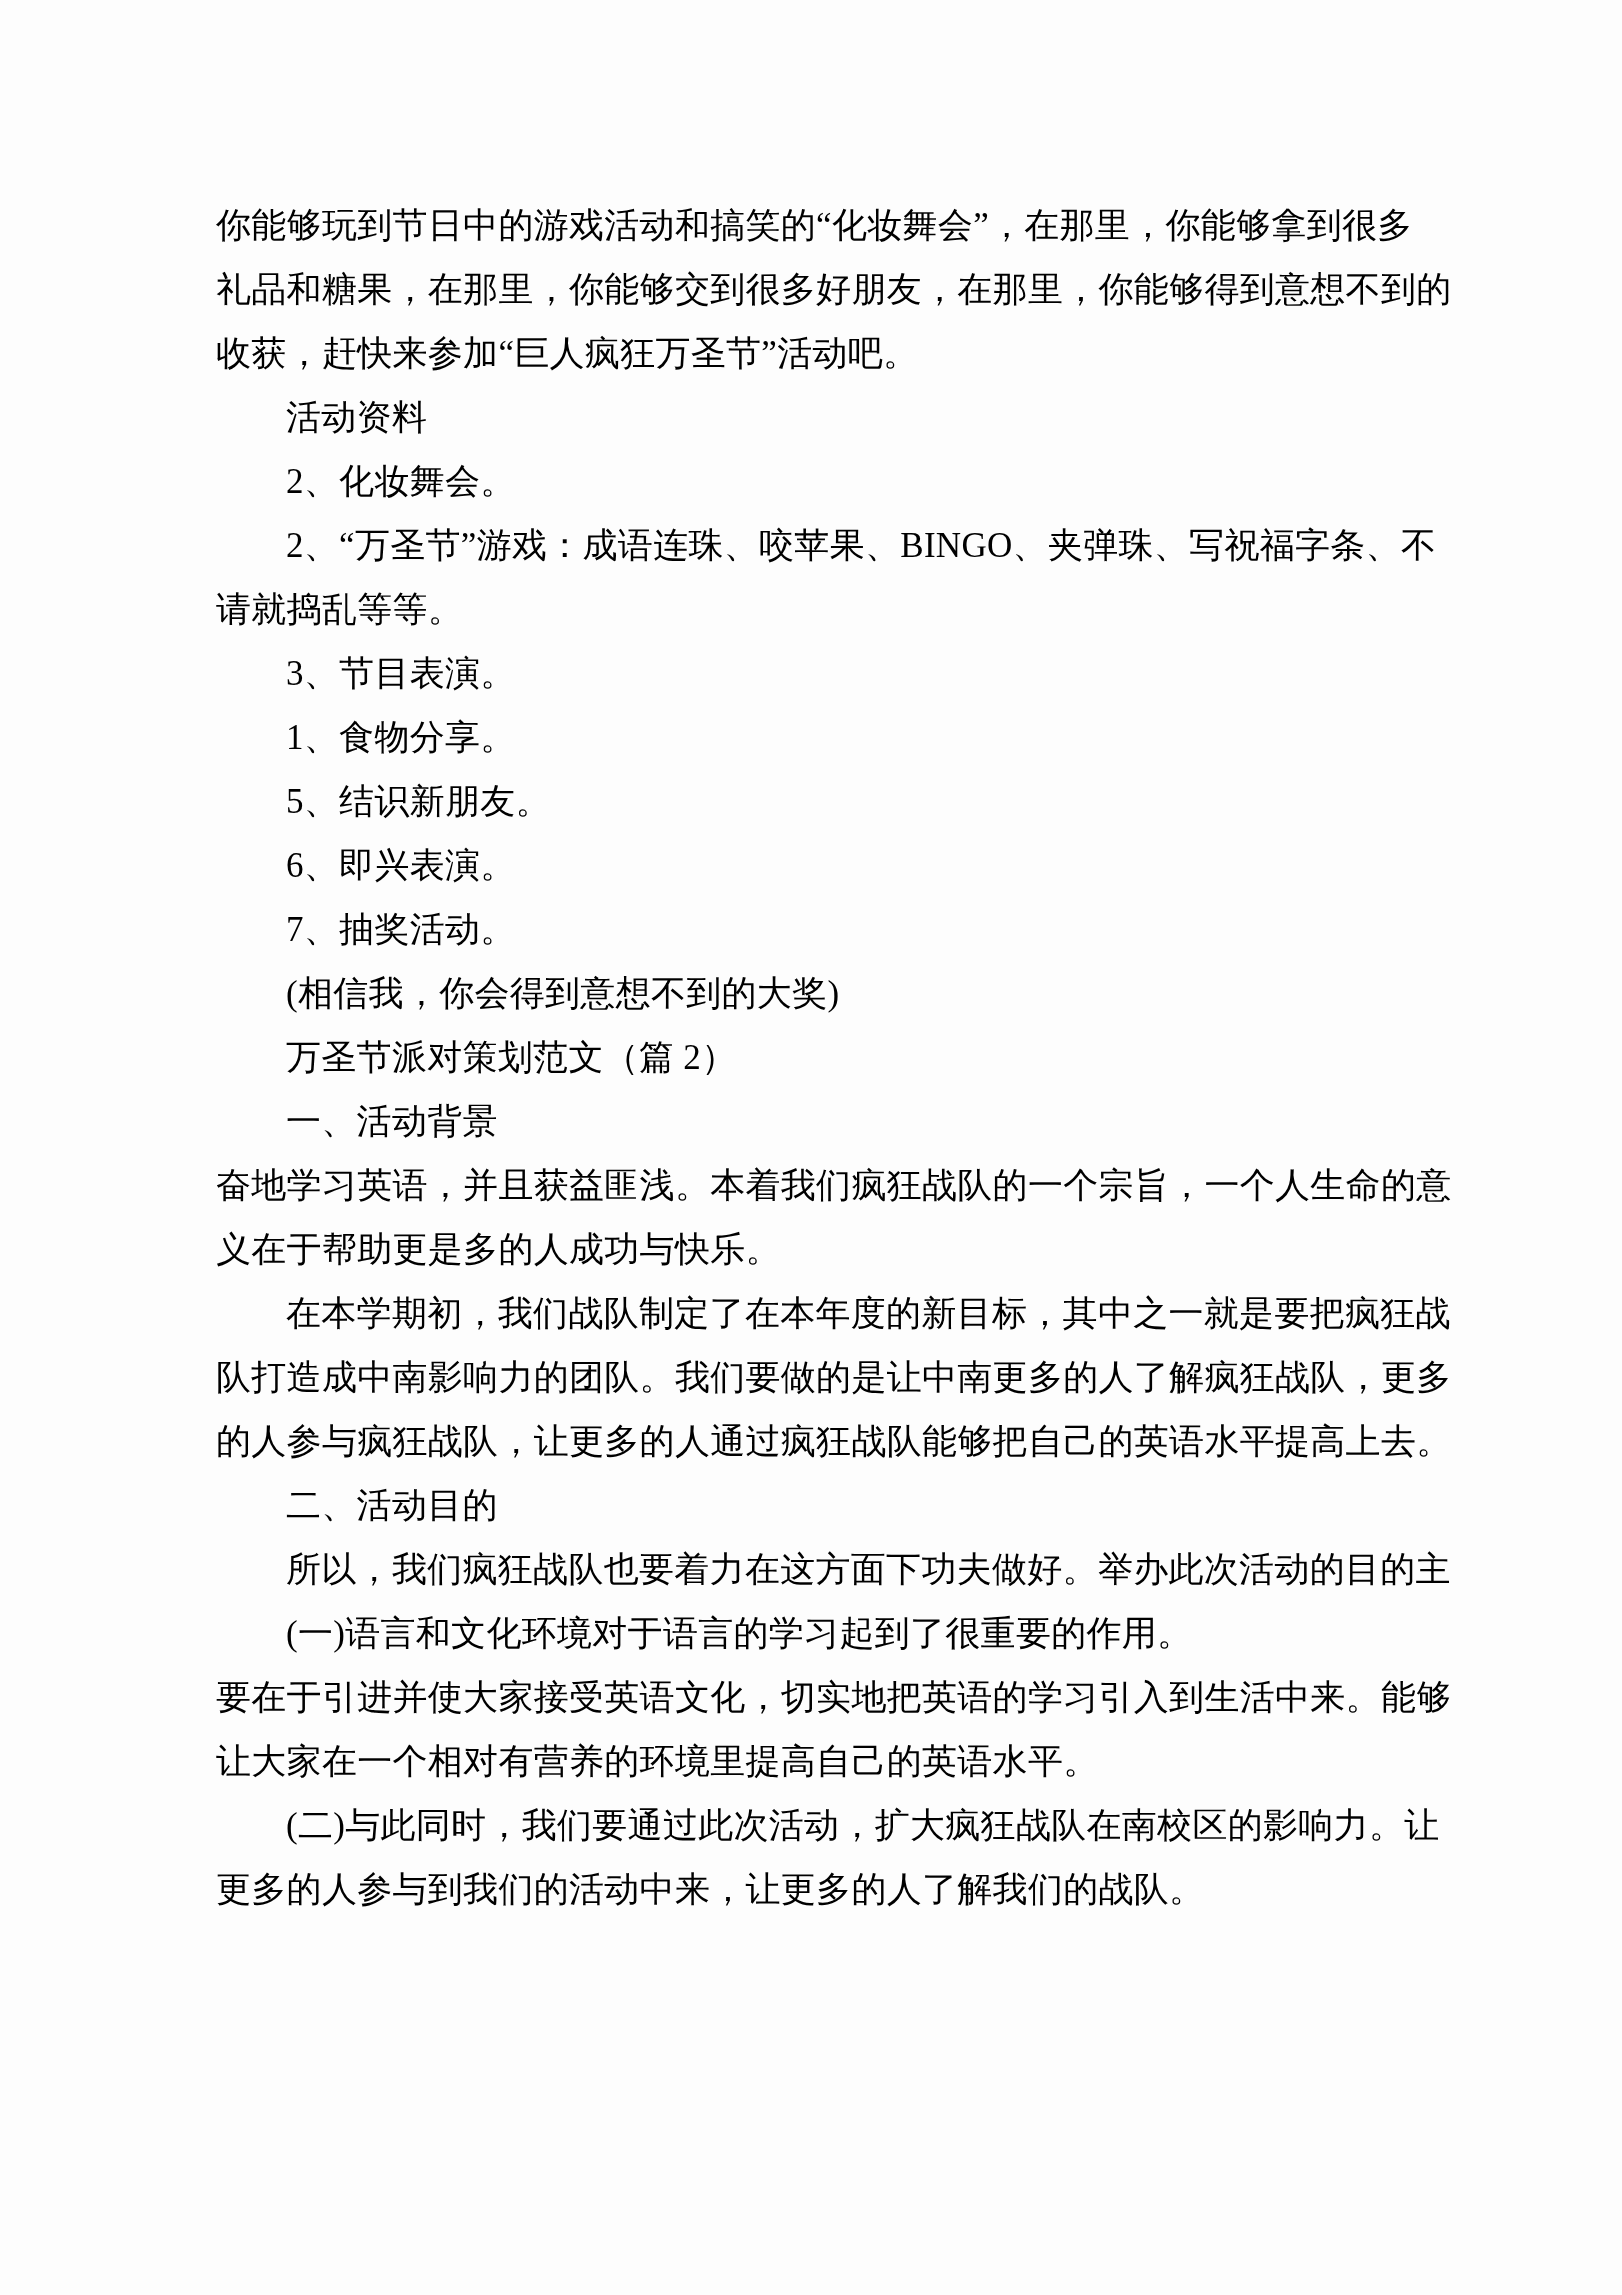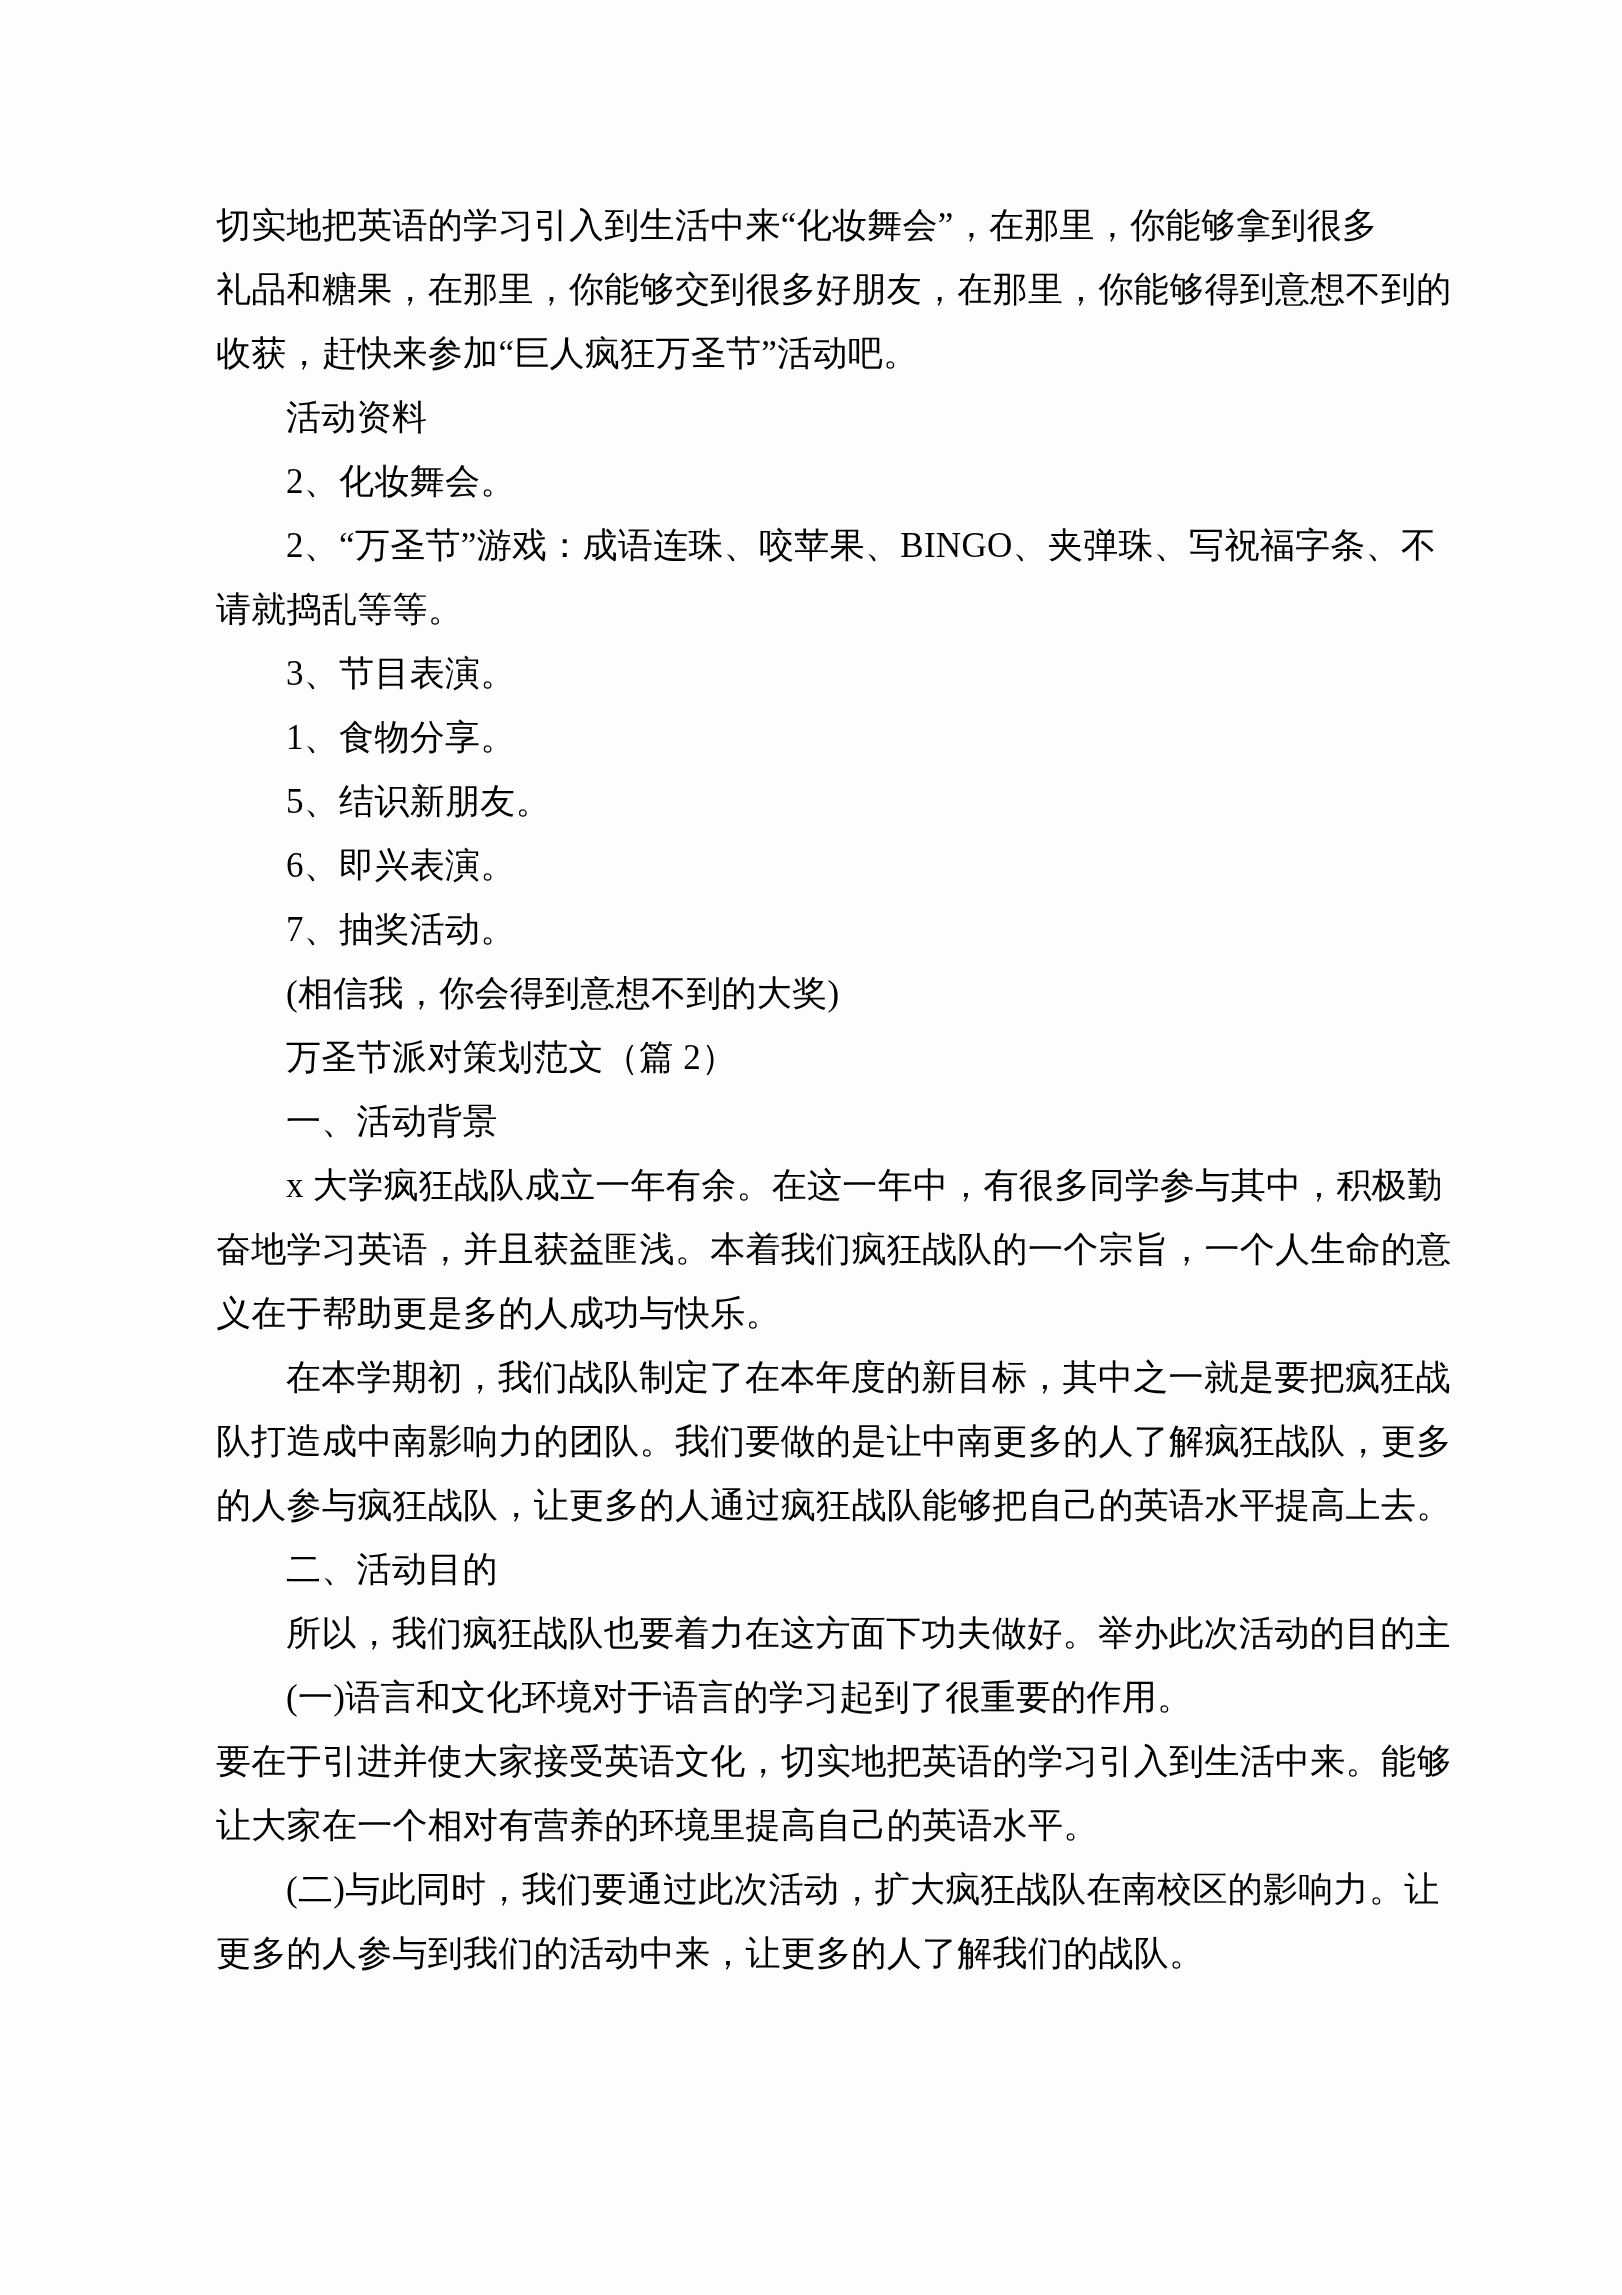--- a/index.html
+++ b/index.html
@@ -31,36 +31,35 @@
   }
   .doc-body p.ind {
     text-indent: 2em;
   }
 </style>
 </head>
 <body>
 
 <div class="page">
   <div class="doc-body">
-    <p>切实地把英语的学习引入到生活中来“化妆舞会”，在那里，你能够拿到很多</p>
+    <p>你能够玩到节日中的游戏活动和搞笑的“化妆舞会”，在那里，你能够拿到很多</p>
     <p>礼品和糖果，在那里，你能够交到很多好朋友，在那里，你能够得到意想不到的</p>
     <p>收获，赶快来参加“巨人疯狂万圣节”活动吧。</p>
     <p class="ind">活动资料</p>
     <p class="ind">2、化妆舞会。</p>
     <p class="ind">2、“万圣节”游戏：成语连珠、咬苹果、BINGO、夹弹珠、写祝福字条、不</p>
     <p>请就捣乱等等。</p>
     <p class="ind">3、节目表演。</p>
     <p class="ind">1、食物分享。</p>
     <p class="ind">5、结识新朋友。</p>
     <p class="ind">6、即兴表演。</p>
     <p class="ind">7、抽奖活动。</p>
     <p class="ind">(相信我，你会得到意想不到的大奖)</p>
     <p class="ind">万圣节派对策划范文（篇 2）</p>
     <p class="ind">一、活动背景</p>
-    <p class="ind">x 大学疯狂战队成立一年有余。在这一年中，有很多同学参与其中，积极勤</p>
     <p>奋地学习英语，并且获益匪浅。本着我们疯狂战队的一个宗旨，一个人生命的意</p>
     <p>义在于帮助更是多的人成功与快乐。</p>
     <p class="ind">在本学期初，我们战队制定了在本年度的新目标，其中之一就是要把疯狂战</p>
     <p>队打造成中南影响力的团队。我们要做的是让中南更多的人了解疯狂战队，更多</p>
     <p>的人参与疯狂战队，让更多的人通过疯狂战队能够把自己的英语水平提高上去。</p>
     <p class="ind">二、活动目的</p>
     <p class="ind">所以，我们疯狂战队也要着力在这方面下功夫做好。举办此次活动的目的主</p>
     <p class="ind">(一)语言和文化环境对于语言的学习起到了很重要的作用。</p>
     <p>要在于引进并使大家接受英语文化，切实地把英语的学习引入到生活中来。能够</p>
     <p>让大家在一个相对有营养的环境里提高自己的英语水平。</p>

